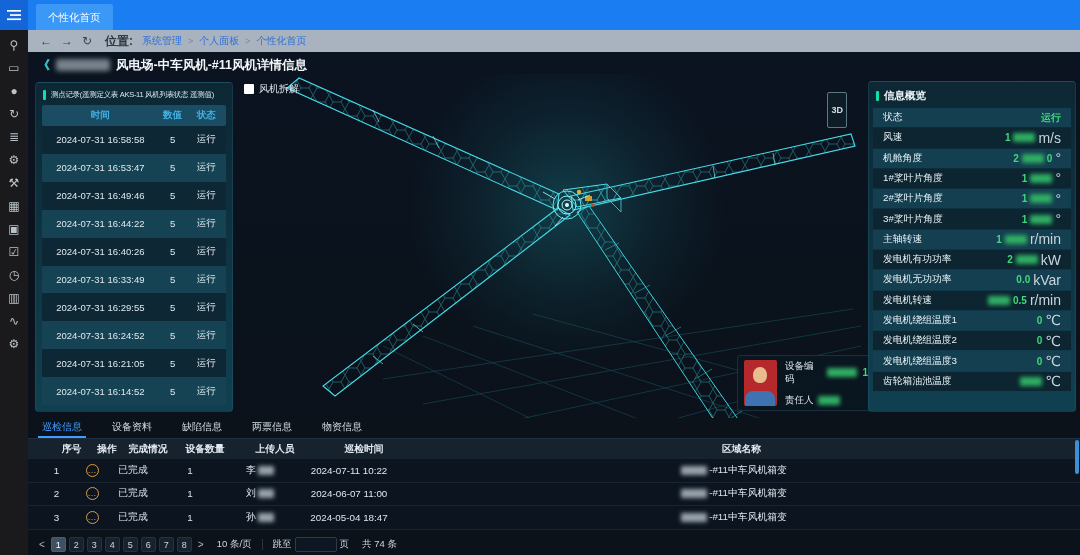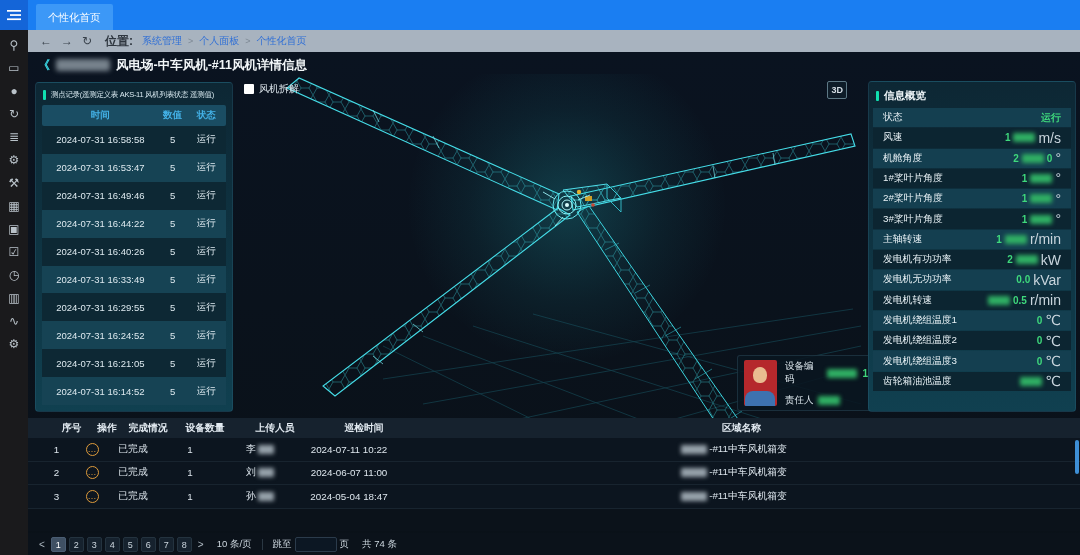--- a/index.html
+++ b/index.html
@@ -42,22 +42,22 @@
   .lrow.alt { background:#164354; }
   .lcell { font-size:9.5px; color:#dde9ef; text-align:center; }
   .c-time { width:118px; } .c-val { width:28px; } .c-st { width:40px; }
 
   
   .viewer { position:absolute; left:205px; top:22px; width:632px; height:344px; }
   .viewer svg { position:absolute; left:0; top:0; }
   .chk-row { position:absolute; left:11px; top:8px; display:flex; align-items:center; gap:5px; }
   .cbx { width:10px; height:10px; background:#ffffff; border-radius:1px; cursor:pointer; }
   .chk-label { color:#e2ebf1; font-size:10px; }
-  .badge3d { position:absolute; right:18px; top:7px; border:1px solid #5d7885; background:rgba(18,36,48,.55); color:#d7dfe6; font-size:9px; font-weight:bold; padding:3px 3px; border-radius:2px; cursor:pointer; }
-  .device-card { position:absolute; left:504px; top:281px; width:138px; height:56px; background:rgba(9,22,32,.88); border:1px solid rgba(70,110,130,.3); border-radius:3px; display:flex; align-items:flex-start; gap:8px; padding:4px 6px; }
+  .badge3d { position:absolute; right:18px; top:18px; border:1px solid #5d7885; background:rgba(18,36,48,.55); color:#d7dfe6; font-size:9px; font-weight:bold; padding:12px 3px; border-radius:2px; cursor:pointer; }
+  .device-card { position:absolute; left:504px; top:281px; width:138px; height:56px; background:rgba(9,22,32,.88); border:1px solid rgba(70,110,130,.3); border-radius:3px; display:flex; align-items:center; gap:8px; padding:4px 6px; }
   .photo { position:relative; width:34px; height:46px; background:#b5282c; border-radius:2px; overflow:hidden; }
   .photo .head { position:absolute; top:7px; left:50%; transform:translateX(-50%); width:14px; height:16px; background:#e9bc90; border-radius:50% 50% 45% 45%; }
   .photo .torso { position:absolute; bottom:-2px; left:50%; transform:translateX(-50%); width:30px; height:17px; background:#3e72b0; border-radius:8px 8px 0 0; }
   .dev-rows { display:flex; flex-direction:column; gap:8px; }
   .dev-row { display:flex; align-items:center; gap:5px; }
   .dev-label { color:#dfe9ef; font-size:9.5px; }
   .gval { color:#3fd97c; font-size:10px; font-weight:bold; }
   .gblur { display:inline-block; width:22px; height:9px; background:#2fae63; border-radius:1px; filter:blur(2px); }
   .gblur.w { width:32px; }
 
@@ -412,20 +412,27 @@
             <span class="ilabel">齿轮箱油池温度</span>
             <span class="ival">
               <span class="gblur"></span>
               <span class="unit">℃</span>
             </span>
           </div>
         </div>
     </div>
 
     <div class="bottom">
+      <div class="tabs" id="bTabs">
+          <span class="btab active">巡检信息</span>
+          <span class="btab">设备资料</span>
+          <span class="btab">缺陷信息</span>
+          <span class="btab">两票信息</span>
+          <span class="btab">物资信息</span>
+        </div>
       <div class="bthead" id="bHead">
           <span class="bth col0">序号</span>
           <span class="bth col1">操作</span>
           <span class="bth col2">完成情况</span>
           <span class="bth col3">设备数量</span>
           <span class="bth col4">上传人员</span>
           <span class="bth col5">巡检时间</span>
           <span class="bth col6">区域名称</span>
         </div>
       <div id="bBody">

